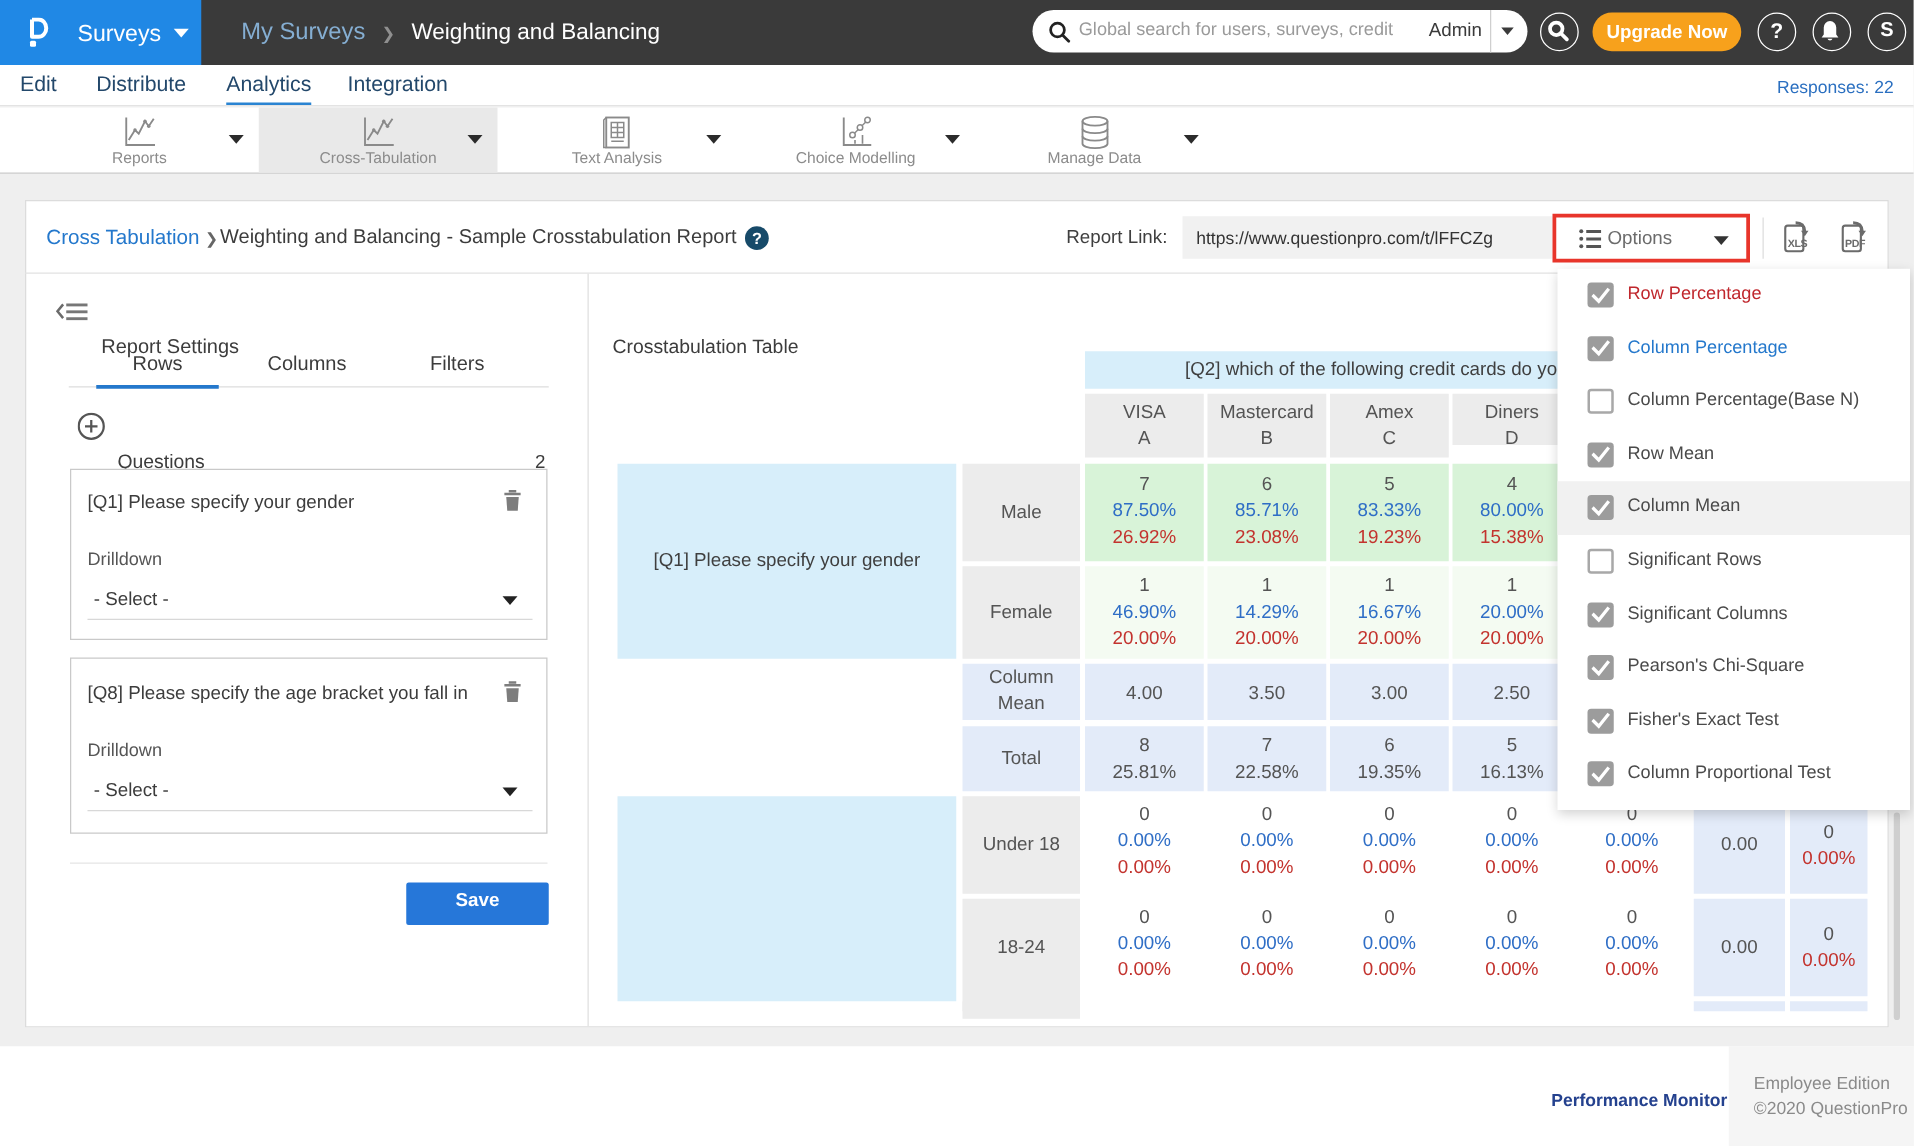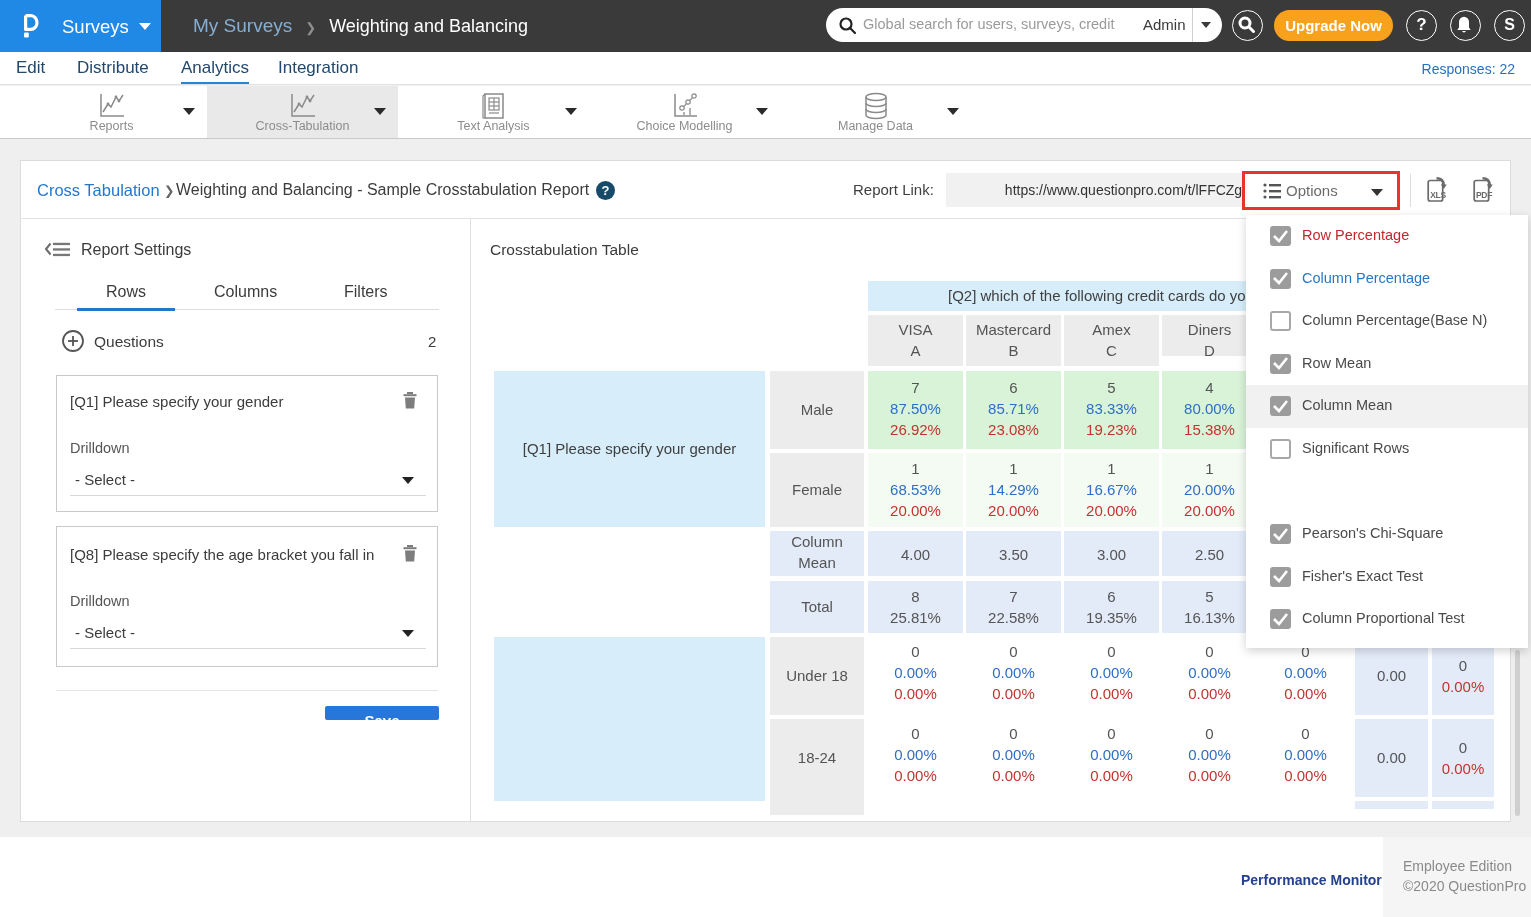--- a/index.html
+++ b/index.html
@@ -32,31 +32,31 @@
 .tool .caret { position:absolute; right:12px; top:22px; border-top-color:#2b2b2b; border-left-width:6px; border-right-width:6px; border-top-width:7px; }
 .tool svg { position:absolute; left:50%; margin-left:-14px; top:6px; }
 
 #panel { position:absolute; left:20px; top:160px; width:1491px; height:662px; background:#fff; border:1px solid #dcdcdc; }
 #phead { position:absolute; left:20px; top:160px; width:1491px; height:59px; border-bottom:1px solid #e2e2e2; }
 #phead .bc1 { position:absolute; left:17px; top:21px; font-size:16.5px; color:#2478cc; }
 #phead .bcsep { position:absolute; left:144px; top:23px; font-size:12.5px; color:#666; }
 #phead .bc2 { position:absolute; left:156px; top:21px; font-size:16px; color:#3c3c3c; white-space:nowrap; }
 #phead .qmark { position:absolute; left:576px; top:21px; width:19px; height:19px; background:#174a69; color:#fff; border-radius:50%; font-size:13px; font-weight:bold; text-align:center; line-height:19px; }
 #phead .rlabel { position:absolute; left:833px; top:21px; font-size:15px; color:#3f3f3f; }
-#rlink { position:absolute; left:926px; top:13px; width:344px; height:34px; background:#f1f1f1; font-size:14px; color:#333; line-height:34px; padding-left:11px;text-align:center; }
+#rlink { position:absolute; left:926px; top:13px; width:344px; height:34px; background:#f1f1f1; font-size:14px; color:#333; line-height:34px; padding-left:11px; }
 #optbtn { position:absolute; left:1222px; top:11px; width:158px; height:39px; background:#fff; border:3px solid #e8352b; }
 #optbtn .txt { position:absolute; left:41px; top:8px; font-size:15px; color:#6b6b6b; }
 #optbtn .caret { position:absolute; right:14px; top:15px; border-top-color:#333; }
 
 #sidebar-border { position:absolute; left:470px; top:219px; width:1px; height:602px; background:#e0e0e0; }
-.sb-text { position:absolute; color:#3c3c3c; }
+.sb-text { position:absolute; color:#3c3c3c;margin-top:28px; }
 #tabs .tab { position:absolute; top:0; font-size:16px; color:#3c3c3c; }
 .qcard { position:absolute; left:56px; width:382px; background:#fff; border:1px solid #c9c9c9; }
 .selline { border-bottom:1px solid #d8d8d8; }
-#saveb { position:absolute; left:325px; top:706px; width:114px; height:14px; background:#2677d9; color:#fff; font-size:15px; font-weight:bold; text-align:center; line-height:30px; border-radius:2px; }
+#saveb { position:absolute; left:325px; top:706px; width:114px; height:34px; background:#2677d9; color:#fff; font-size:15px; font-weight:bold; text-align:center; line-height:30px; border-radius:2px; }
 
 .tc { position:absolute; overflow:hidden; text-align:center; font-size:15px; color:#545454; }
 .tc .b { color:#2f6ec6; }
 .tc .r { color:#c3332e; }
 
 #ddown { position:absolute; left:1246px; top:215px; width:282px; height:433px; background:#fff; box-shadow:0 3px 9px rgba(0,0,0,0.18); }
 .dd-item { position:absolute; left:0; width:282px; height:43px; }
 .dd-item .cb { position:absolute; border-radius:3px; }
 .cb.on { background:#9c9c9c; }
 .cb.off { background:#fff; border:2px solid #a8a8a8; }
@@ -269,21 +269,21 @@
     <div class="tc" style="left:1162px;top:315px;width:95px;height:41px;background:#ececec;line-height:20.5px;font-size:15px;padding-top:5px;">Diners<br>D</div>
     <div class="tc" style="left:1260px;top:315px;width:91px;height:51px;background:#ececec;line-height:20.5px;font-size:15px;padding-top:5px;">None<br>E</div>
     <div class="tc" style="left:494px;top:371px;width:271px;height:156px;background:#d7eefa;font-size:15px;color:#3f3f3f;line-height:156px;">[Q1] Please specify your gender</div>
     <div class="tc" style="left:770px;top:371px;width:94px;height:78px;background:#ececec;line-height:21px;font-size:15px;padding-top:28px;">Male</div>
     <div class="tc" style="left:868px;top:371px;width:95px;height:78px;background:#d8f3d8;line-height:21px;font-size:15px;padding-top:6px;">7<br><span class="b">87.50%</span><br><span class="r">26.92%</span></div>
     <div class="tc" style="left:966px;top:371px;width:95px;height:78px;background:#d8f3d8;line-height:21px;font-size:15px;padding-top:6px;">6<br><span class="b">85.71%</span><br><span class="r">23.08%</span></div>
     <div class="tc" style="left:1064px;top:371px;width:95px;height:78px;background:#d8f3d8;line-height:21px;font-size:15px;padding-top:6px;">5<br><span class="b">83.33%</span><br><span class="r">19.23%</span></div>
     <div class="tc" style="left:1162px;top:371px;width:95px;height:78px;background:#d8f3d8;line-height:21px;font-size:15px;padding-top:6px;">4<br><span class="b">80.00%</span><br><span class="r">15.38%</span></div>
     <div class="tc" style="left:1260px;top:371px;width:91px;height:78px;background:#d8f3d8;line-height:21px;font-size:15px;padding-top:6px;">0<br><span class="b">0.00%</span><br><span class="r">0.00%</span></div>
     <div class="tc" style="left:770px;top:453px;width:94px;height:74px;background:#ececec;line-height:21px;font-size:15px;padding-top:26px;">Female</div>
-    <div class="tc" style="left:868px;top:453px;width:95px;height:74px;background:#f4fbf2;line-height:21px;font-size:15px;padding-top:5px;">1<br><span class="b">68.53%</span><br><span class="r">20.00%</span></div>
+    <div class="tc" style="left:868px;top:453px;width:95px;height:74px;background:#f4fbf2;line-height:21px;font-size:15px;padding-top:5px;">1<br><span class="b">46.90%</span><br><span class="r">20.00%</span></div>
     <div class="tc" style="left:966px;top:453px;width:95px;height:74px;background:#f4fbf2;line-height:21px;font-size:15px;padding-top:5px;">1<br><span class="b">14.29%</span><br><span class="r">20.00%</span></div>
     <div class="tc" style="left:1064px;top:453px;width:95px;height:74px;background:#f4fbf2;line-height:21px;font-size:15px;padding-top:5px;">1<br><span class="b">16.67%</span><br><span class="r">20.00%</span></div>
     <div class="tc" style="left:1162px;top:453px;width:95px;height:74px;background:#f4fbf2;line-height:21px;font-size:15px;padding-top:5px;">1<br><span class="b">20.00%</span><br><span class="r">20.00%</span></div>
     <div class="tc" style="left:1260px;top:453px;width:91px;height:74px;background:#f4fbf2;line-height:21px;font-size:15px;padding-top:5px;">1<br><span class="b">100.00%</span><br><span class="r">20.00%</span></div>
     <div class="tc" style="left:770px;top:531px;width:94px;height:45px;background:#e3ebf9;line-height:20.5px;font-size:15px;padding-top:1px;">Column<br>Mean</div>
     <div class="tc" style="left:868px;top:531px;width:95px;height:45px;background:#e3ebf9;line-height:21px;font-size:15px;padding-top:12.5px;">4.00</div>
     <div class="tc" style="left:966px;top:531px;width:95px;height:45px;background:#e3ebf9;line-height:21px;font-size:15px;padding-top:12.5px;">3.50</div>
     <div class="tc" style="left:1064px;top:531px;width:95px;height:45px;background:#e3ebf9;line-height:21px;font-size:15px;padding-top:12.5px;">3.00</div>
     <div class="tc" style="left:1162px;top:531px;width:95px;height:45px;background:#e3ebf9;line-height:21px;font-size:15px;padding-top:12.5px;">2.50</div>
     <div class="tc" style="left:1260px;top:531px;width:91px;height:45px;background:#e3ebf9;line-height:21px;font-size:15px;padding-top:12.5px;">1.00</div>
@@ -348,20 +348,28 @@
           <svg width="16" height="16" viewBox="0 0 16 16" style="">
             <path d="M1 7 L6 12 L14 2" fill="none" stroke="#fff" stroke-width="2.6"></path>
           </svg>
         </span>
         <span class="lb" style="">Column Mean</span>
       </div>
       <div class="dd-item" style="top:213.0px;">
         <span class="cb off" style="position:absolute;left:24px;top:11px;width:21px;height:20px;"></span>
         <span class="lb" style="">Significant Rows</span>
       </div>
+      <div class="dd-item" style="top:255.6px;">
+        <span class="cb on" style="position:absolute;left:24px;top:11px;width:21px;height:20px;">
+          <svg width="16" height="16" viewBox="0 0 16 16" style="">
+            <path d="M1 7 L6 12 L14 2" fill="none" stroke="#fff" stroke-width="2.6"></path>
+          </svg>
+        </span>
+        <span class="lb" style="">Significant Columns</span>
+      </div>
       <div class="dd-item" style="top:298.2px;">
         <span class="cb on" style="position:absolute;left:24px;top:11px;width:21px;height:20px;">
           <svg width="16" height="16" viewBox="0 0 16 16" style="">
             <path d="M1 7 L6 12 L14 2" fill="none" stroke="#fff" stroke-width="2.6"></path>
           </svg>
         </span>
         <span class="lb" style="">Pearson's Chi-Square</span>
       </div>
       <div class="dd-item" style="top:340.8px;">
         <span class="cb on" style="position:absolute;left:24px;top:11px;width:21px;height:20px;">

